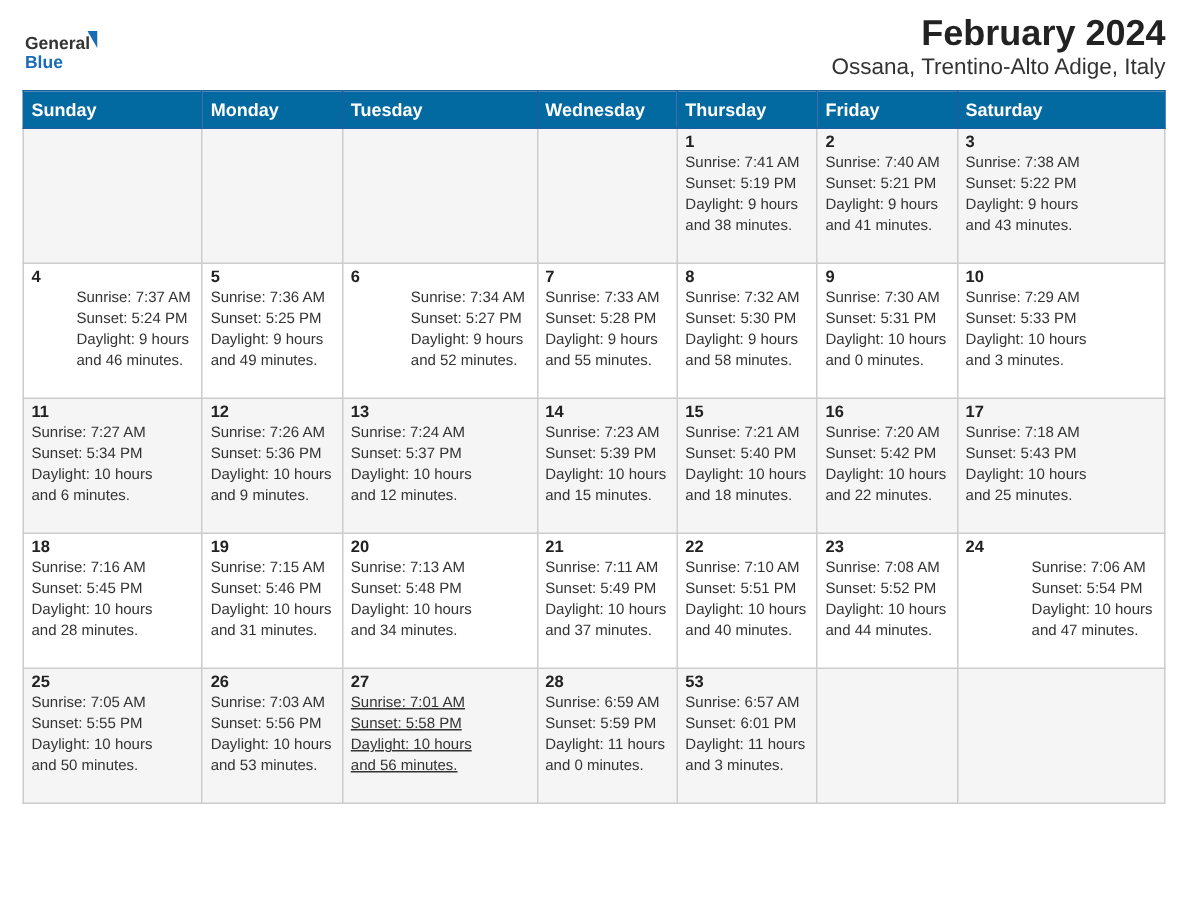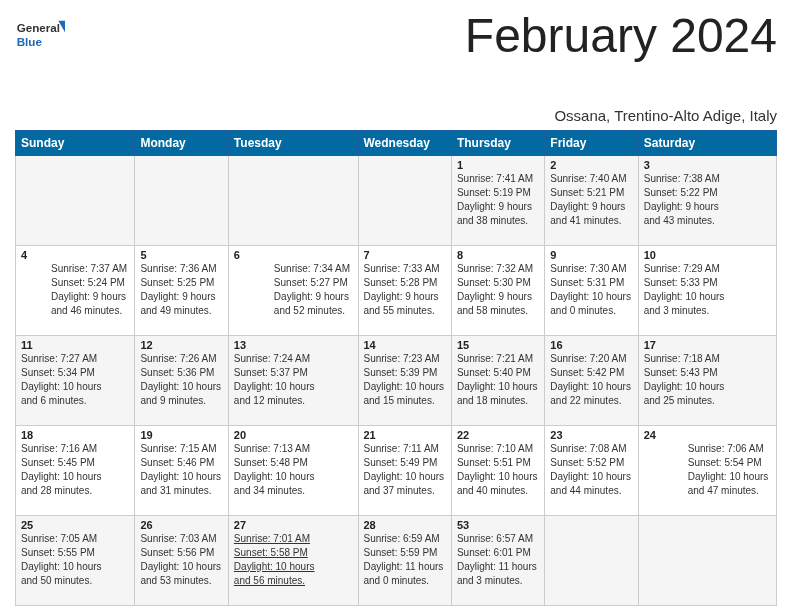--- a/index.html
+++ b/index.html
@@ -20,30 +20,29 @@
       display: flex;
       align-items: center;
       gap: 4px;
       margin-top: 4px;
       justify-content: center;
     }
     .title-block {
       text-align: right;
     }
     .month-title {
-      font-size: 48px;
-      font-weight: normal;
+      font-size: 24px;
+      font-weight: bold;
       color: #222;
       line-height: 1.1;
     }
     .location {
       font-size: 15px;
       color: #333;
       font-weight: normal;
-      margin-top: 44px;
     }
     table {
       width: 100%;
       border-collapse: collapse;
       font-size: 10.5px;
     }
     thead tr th {
       background-color: #0369a1;
       color: #fff;
       text-align: left;

